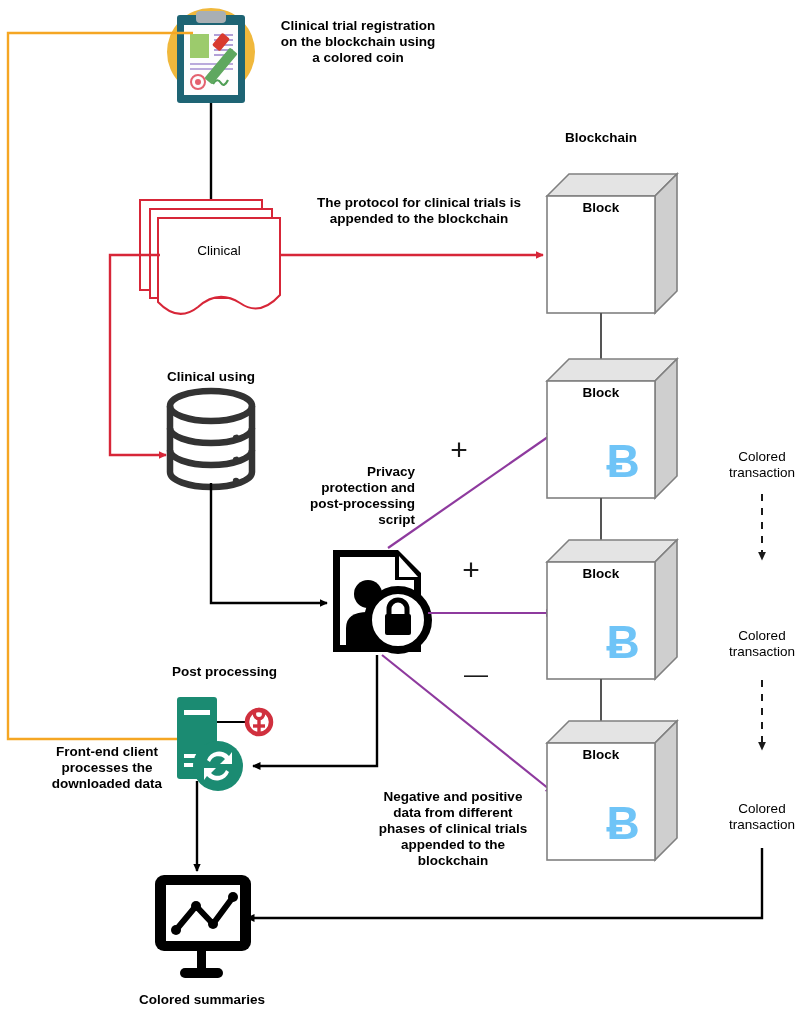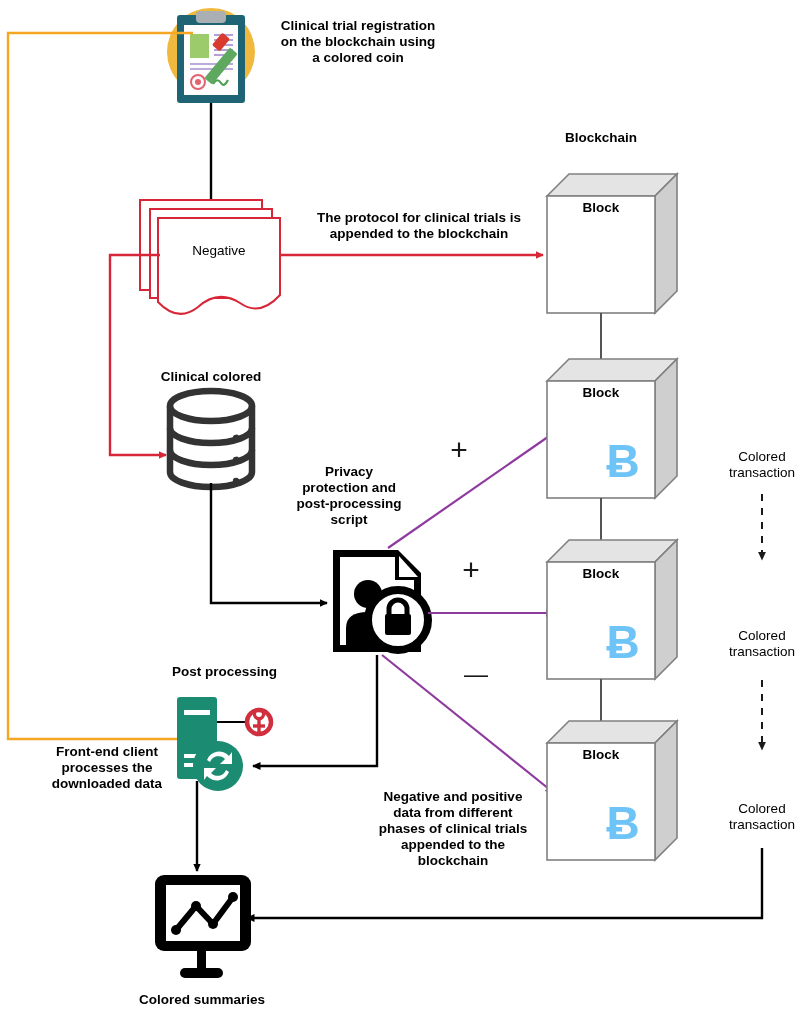--- a/index.html
+++ b/index.html
@@ -222,28 +222,28 @@
       <circle cx="233" cy="897" r="5" fill="#000000"></circle>
     </g>
   </svg>
 
   <div class="lbl lbl-bold t13 ctr" style="left:268px; top:18px; width:180px;">Clinical trial registration
 on the blockchain using
 a colored coin</div>
 
   <div class="lbl lbl-bold t13 ctr" style="left:536px; top:130px; width:130px;">Blockchain</div>
 
-  <div class="lbl t13 ctr" style="left:166px; top:243px; width:106px;">Negative</div>
-
-  <div class="lbl lbl-bold t13 ctr" style="left:297px; top:210px; width:244px;">The protocol for clinical trials is
+  <div class="lbl t13 ctr" style="left:166px; top:243px; width:106px;">Clinical</div>
+
+  <div class="lbl lbl-bold t13 ctr" style="left:297px; top:195px; width:244px;">The protocol for clinical trials is
 appended to the blockchain</div>
 
-  <div class="lbl lbl-bold t13 ctr" style="left:146px; top:369px; width:130px;">Clinical colored</div>
-
-  <div class="lbl lbl-bold t13 ctr" style="left:283px; top:464px; width:132px;">Privacy
+  <div class="lbl lbl-bold t13 ctr" style="left:146px; top:369px; width:130px;">Clinical using</div>
+
+  <div class="lbl lbl-bold t13 ctr" style="left:283px; top:464px; width:132px;text-align:right;">Privacy
 protection and
 post-processing
 script</div>
 
   <div class="lbl lbl-bold t13 ctr" style="left:157px; top:664px; width:135px;">Post processing</div>
 
   <div class="lbl lbl-bold t13 ctr" style="left:32px; top:744px; width:150px;">Front-end client
 processes the
 downloaded data</div>
 

